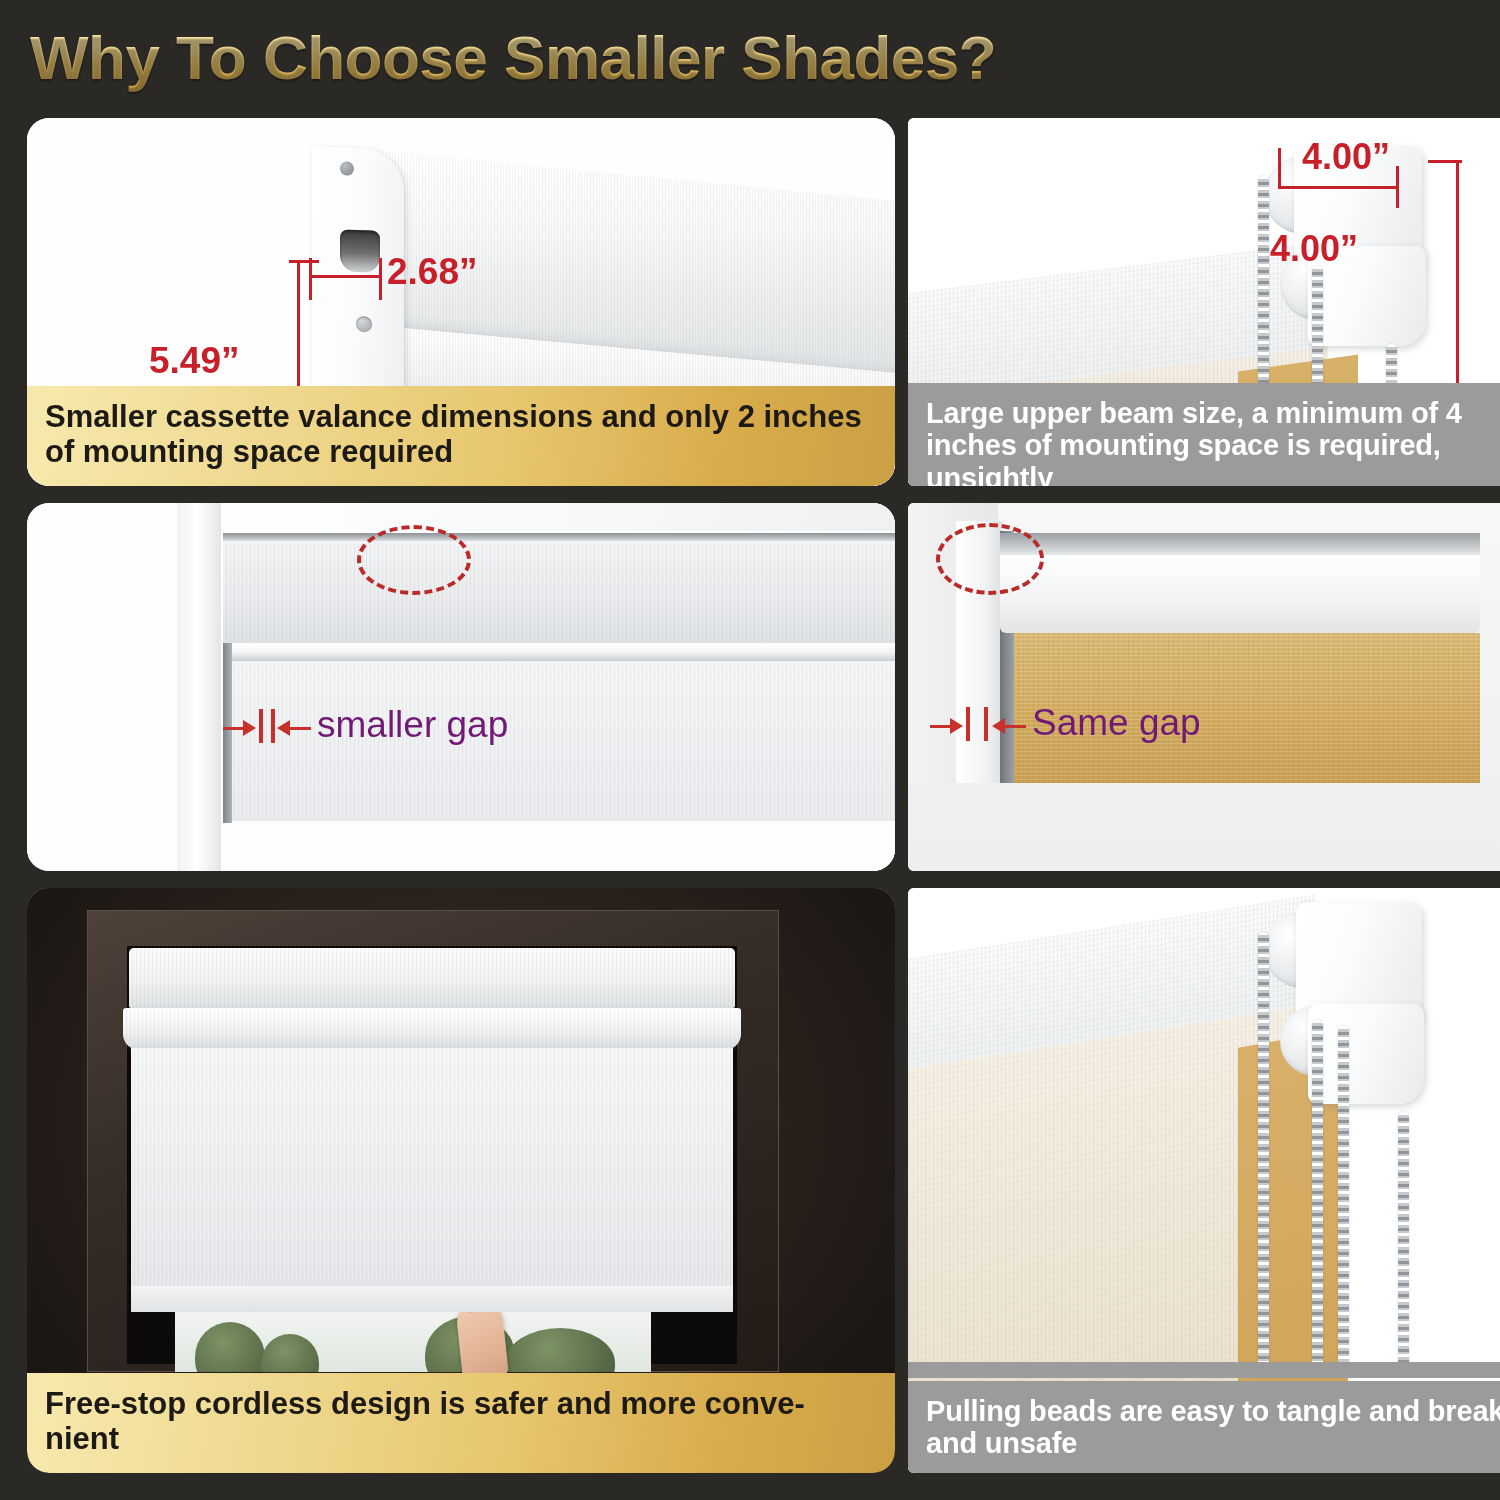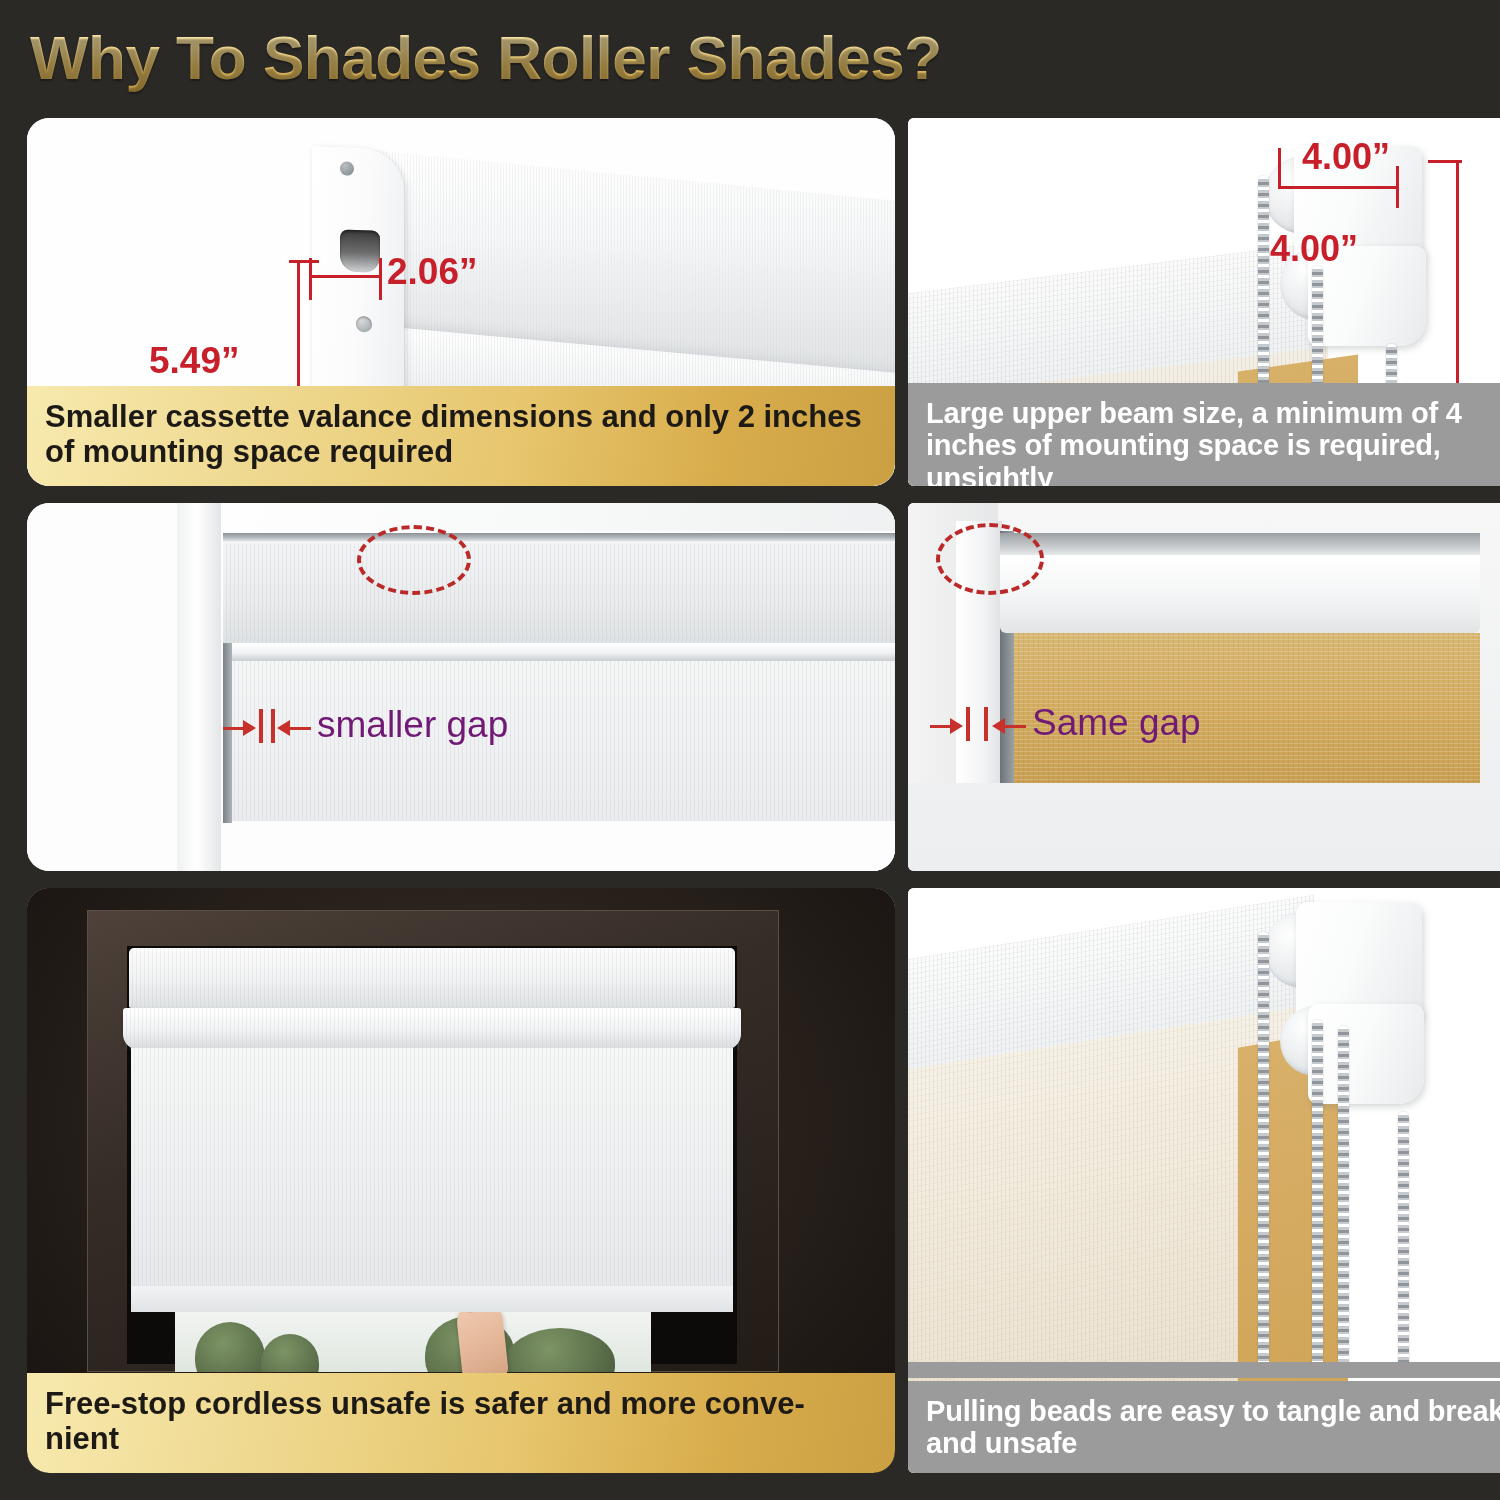--- a/index.html
+++ b/index.html
@@ -333,40 +333,40 @@
     position:absolute;left:330px;top:150px;width:110px;height:400px;
     background:linear-gradient(180deg,#d9b06a 0%,#cfa457 100%);
     transform:skewY(-10deg);
   }
   .p6-gradbar{position:absolute;left:0;right:0;bottom:95px;height:16px;background:#9b9b9b;}
 </style>
 </head>
 <body>
 
 <div class="title-wrap">
-  <div class="title">Why To Shades Roller Shades?</div>
+  <div class="title">Why To Choose Smaller Shades?</div>
 </div>
 
 <div class="panel left row1">
   <div class="photo">
     <div class="p1-bg"></div>
     <div class="valance-body"></div>
     <div class="valance-lip"></div>
     <div class="valance-fabric"></div>
     <div class="end-cap">
       <div class="ec-topscrew"></div>
       <div class="ec-slot"></div>
       <div class="ec-screw"></div>
       <div class="ec-screw2"></div>
     </div>
 
     <div class="dim-line" style="left:282px;top:140px;width:3px;height:42px;"></div>
     <div class="dim-line" style="left:352px;top:140px;width:3px;height:42px;"></div>
     <div class="dim-line" style="left:282px;top:157px;width:72px;height:3px;"></div>
-    <div class="dim-label" style="left:360px;top:133px;font-size:37px;">2.06”</div>
+    <div class="dim-label" style="left:360px;top:133px;font-size:37px;">2.68”</div>
 
     <div class="dim-line" style="left:270px;top:142px;width:3px;height:205px;"></div>
     <div class="dim-line" style="left:262px;top:142px;width:30px;height:3px;"></div>
     <div class="dim-line" style="left:262px;top:344px;width:30px;height:3px;"></div>
     <div class="dim-label" style="left:122px;top:222px;font-size:37px;">5.49”</div>
   </div>
   <div class="cap gold h1">Smaller cassette valance dimensions and only 2 inches of mounting space required</div>
 </div>
 
 <div class="panel right row1">
@@ -454,21 +454,21 @@
       <div class="tree" style="left:86px;top:22px;width:58px;height:58px;"></div>
       <div class="tree" style="left:250px;top:4px;width:90px;height:78px;"></div>
       <div class="tree" style="left:330px;top:16px;width:110px;height:70px;"></div>
     </div>
     <div class="hand"></div>
     <div class="p5-headrail"></div>
     <div class="p5-midrail"></div>
     <div class="p5-shade"></div>
     <div class="p5-bottombar"></div>
   </div>
-  <div class="cap gold h5">Free-stop cordless unsafe is safer and more conve-nient</div>
+  <div class="cap gold h5">Free-stop cordless design is safer and more conve-nient</div>
 </div>
 
 <div class="panel right row3">
   <div class="photo">
     <div class="p6-bg"></div>
     <div class="p6-white"></div>
     <div class="p6-cream"></div>
     <div class="p6-tan"></div>
 
     <div class="roller-end" style="left:356px;top:24px;width:76px;height:76px;"></div>

